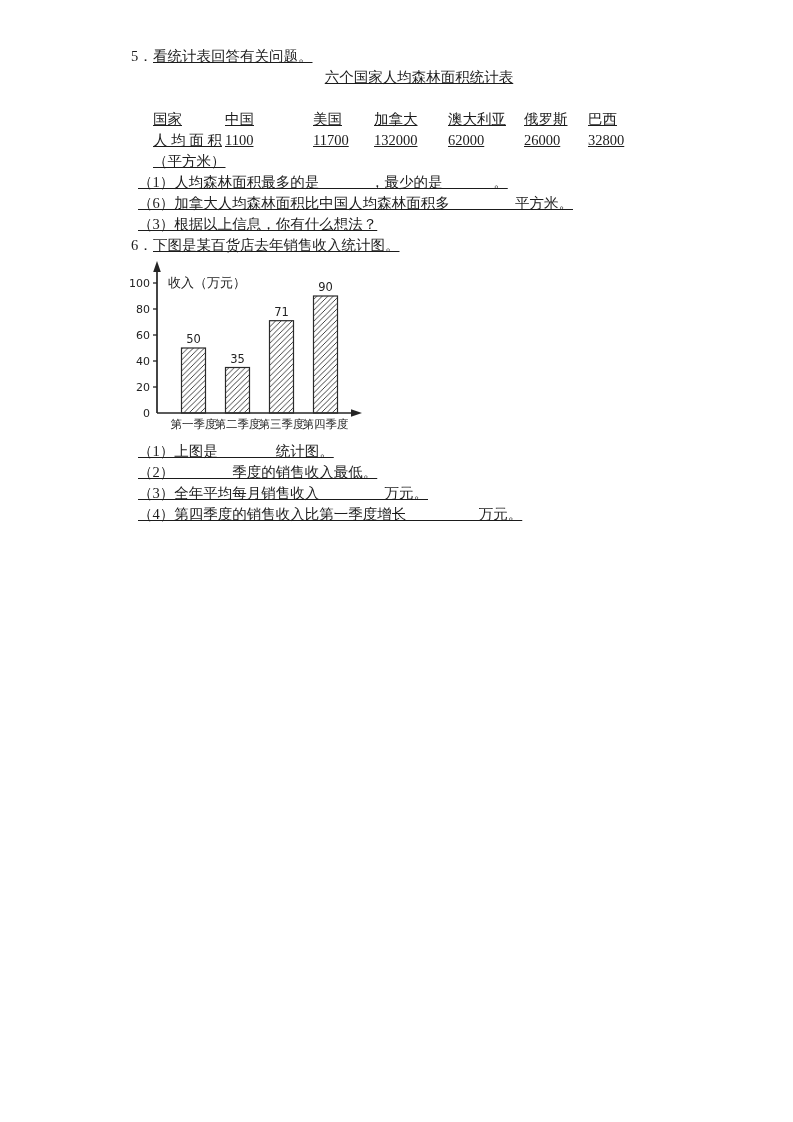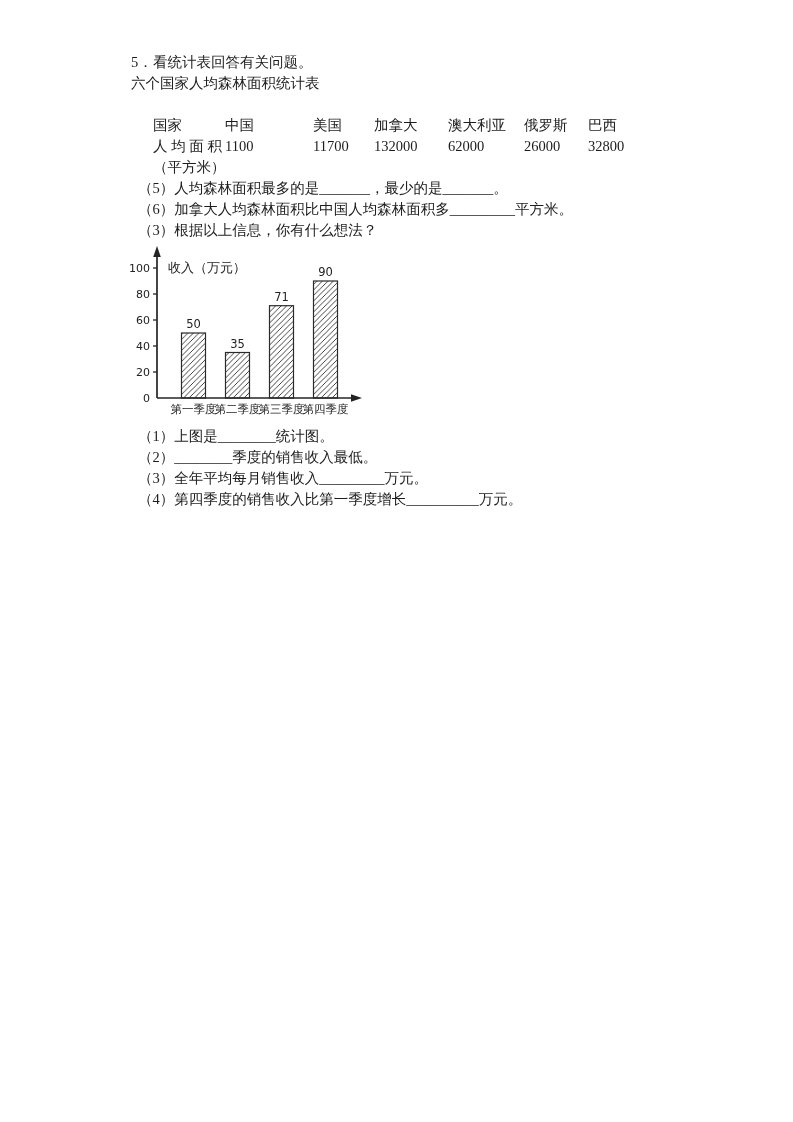--- a/index.html
+++ b/index.html
@@ -6,32 +6,33 @@
   body {
     width: 793px; height: 1122px;
     background: #ffffff;
     font-family: "Liberation Serif", "DejaVu Serif", serif;
     color: #1c1c1c;
     position: relative;
     overflow: hidden;
   }
   .content {
     position: absolute;
-    left: 131px; top: 52px;
+    left: 131px; top: 46px;
     width: 576px;
     font-size: 14.5px;
     line-height: 21px;
     white-space: nowrap;
+    text-decoration: underline;
   }
   .line { height: 21px; }
   .item-number {
     display: inline-block;
     width: 22px;
   }
-  .table-title { }
+  .table-title { text-align: center; }
   .stats-table {
     display: grid;
     grid-template-columns: 72px 88px 61px 74px 76px 64px auto;
     margin-left: 22px;
     margin-top: 21px;
   }
   .stats-table .cell { height: 21px; }
   .sub-question { margin-left: 7px; }
   .chart-wrap {
     height: 185px;
@@ -76,24 +77,25 @@
 
     <div class="cell">（平方米）</div>
     <div class="cell"></div>
     <div class="cell"></div>
     <div class="cell"></div>
     <div class="cell"></div>
     <div class="cell"></div>
     <div class="cell"></div>
   </div>
 
-  <div class="line sub-question">（5）人均森林面积最多的是_______，最少的是_______。</div>
+  <div class="line sub-question">（1）人均森林面积最多的是_______，最少的是_______。</div>
   <div class="line sub-question">（6）加拿大人均森林面积比中国人均森林面积多_________平方米。</div>
   <div class="line sub-question">（3）根据以上信息，你有什么想法？</div>
 
+  <div class="line"><span class="item-number">6．</span><span>下图是某百货店去年销售收入统计图。</span></div>
 
   <div class="chart-wrap">
     <svg width="280" height="185" viewBox="0 0 280 185">
       <defs>
         <pattern id="hatch" patternUnits="userSpaceOnUse" width="5.5" height="5.5">
           <path d="M-1.4,1.4 L1.4,-1.4 M0,5.5 L5.5,0 M4.1,6.9 L6.9,4.1" stroke="#2e2e2e" stroke-width="0.9" fill="none"></path>
         </pattern>
       </defs>
     <text x="35" y="161" class="tick" text-anchor="end">0</text>
         <line x1="38" y1="131" x2="42" y2="131" class="tickmark"></line>

